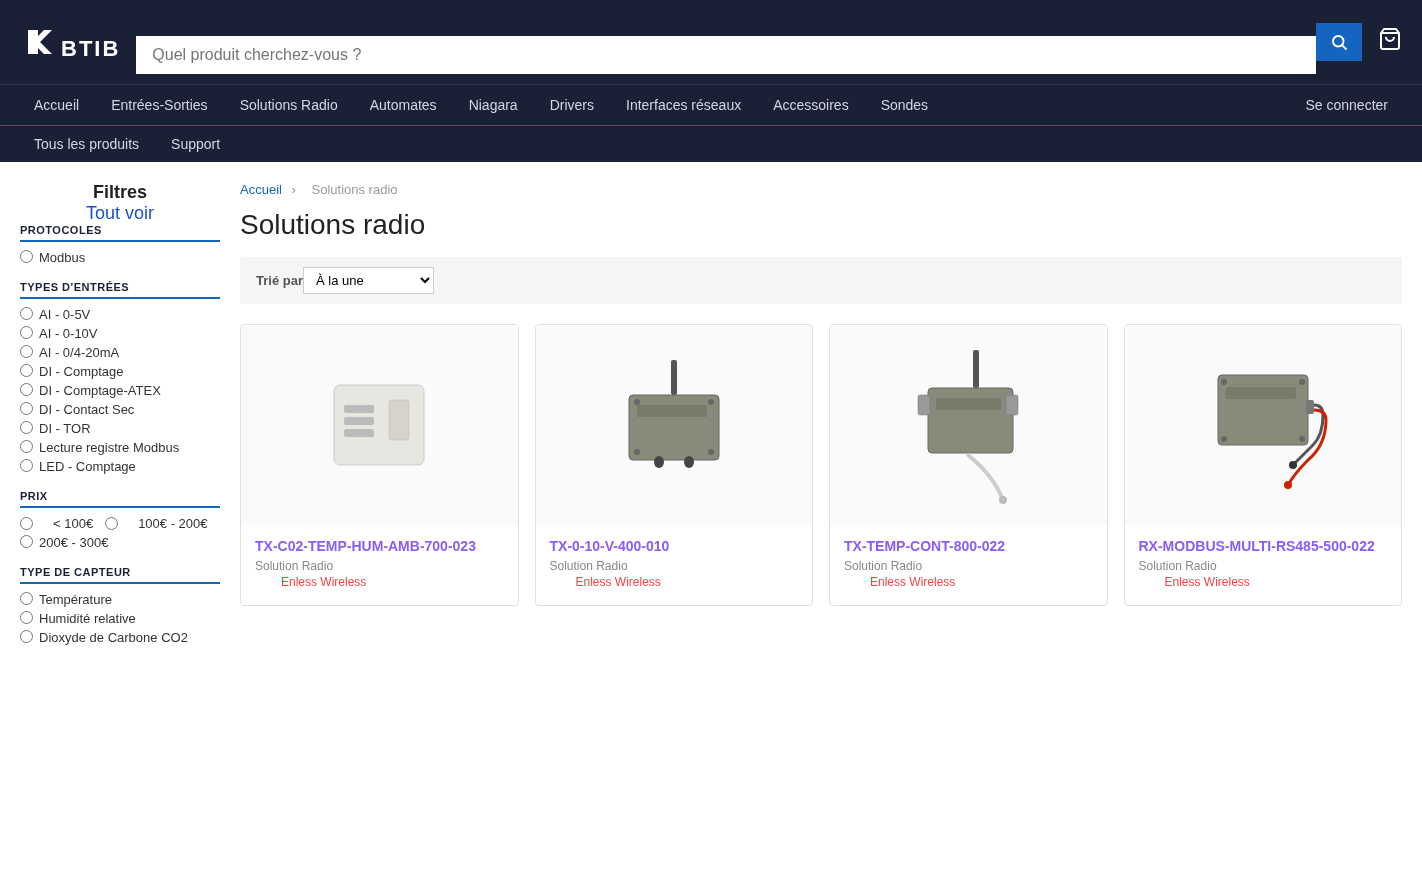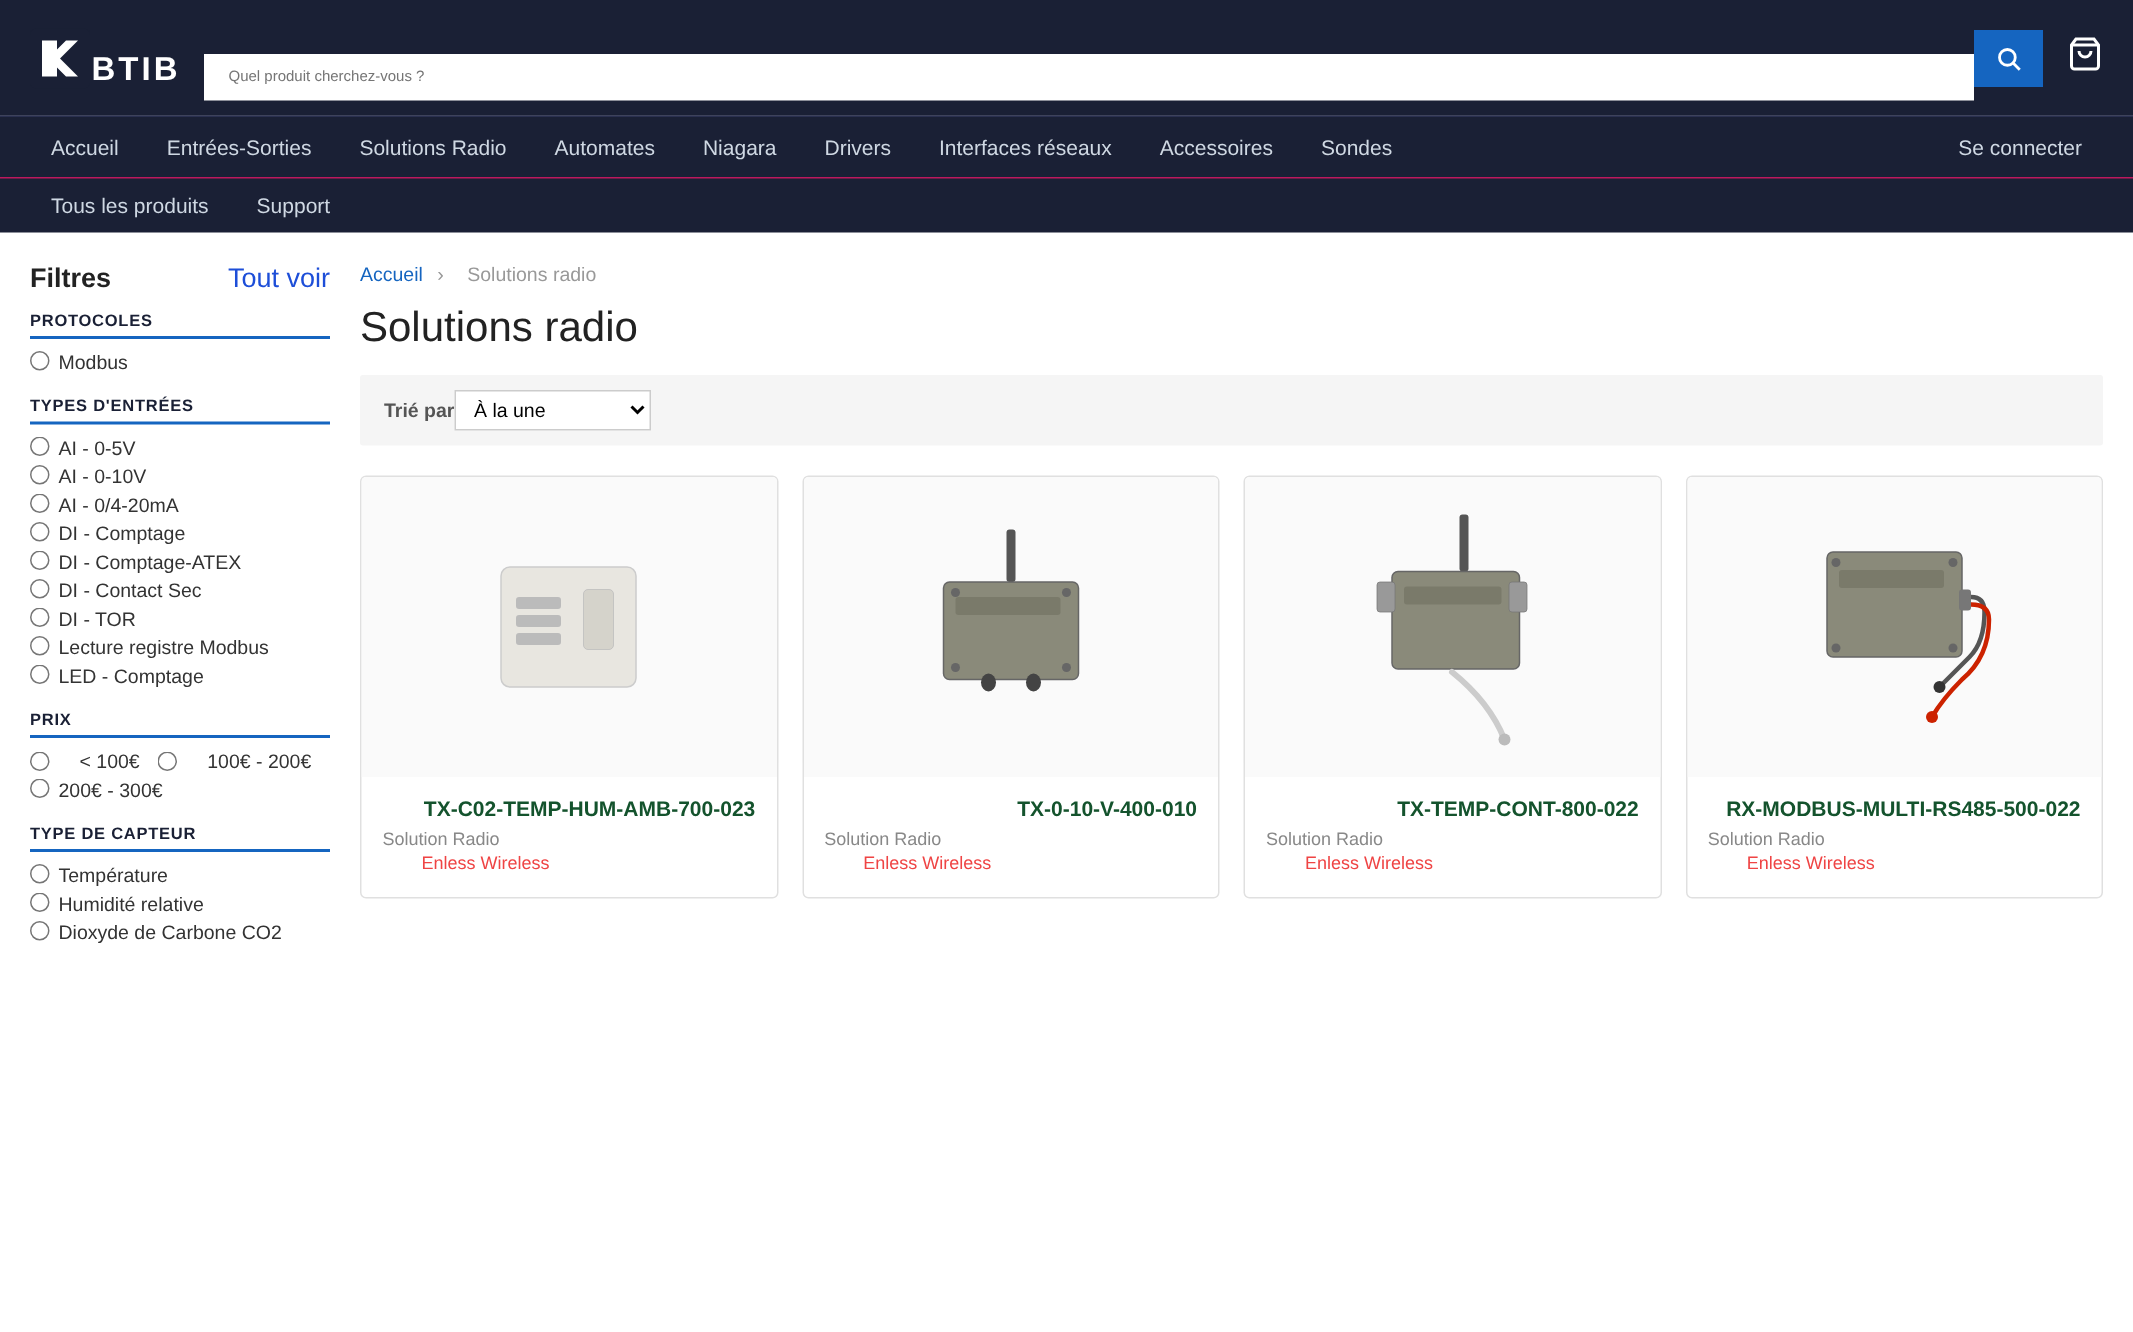--- a/index.html
+++ b/index.html
@@ -30,21 +30,21 @@
       letter-spacing: 2px;
     }
     .search-bar {
       flex: 1;
       display: flex;
       align-items: center;
     }
     .search-bar input {
       flex: 1;
       padding: 10px 16px;
-      font-size: 10px;
+      font-size: 16px;
       border: none;
       outline: none;
       color: #555;
       margin-top: 26px;
     }
     .search-btn {
       background: #1565c0;
       border: none;
       padding: 10px 14px;
       cursor: pointer;
@@ -108,21 +108,22 @@
 
     
     .sidebar {
       width: 200px;
       flex-shrink: 0;
     }
     .sidebar-header {
       display: flex;
       align-items: center;
       justify-content: space-between;
-      margin-bottom: 12px;
+      margin-bottom: 0;
+      flex-direction: column;
     }
     .sidebar-header h2 {
       font-size: 18px;
       font-weight: bold;
       color: #222;
     }
     .sidebar-header a {
       font-size: 18px;
       color: #1d4ed8;
       text-decoration: none;
@@ -240,24 +241,23 @@
     .product-image svg {
       max-width: 100%;
       max-height: 100%;
     }
     .product-info {
       padding: 12px 14px 16px;
     }
     .product-name {
       font-size: 14px;
       font-weight: bold;
-      color: #14532d;
+      color: #8b5cf6;
       margin-bottom: 4px;
       line-height: 1.3;
-      text-align: right;
     }
     .product-category {
       font-size: 12px;
       color: #888;
       margin-bottom: 2px;
     }
     .product-brand {
       font-size: 12px;
       color: #ef4444;
       margin-left: 26px;

